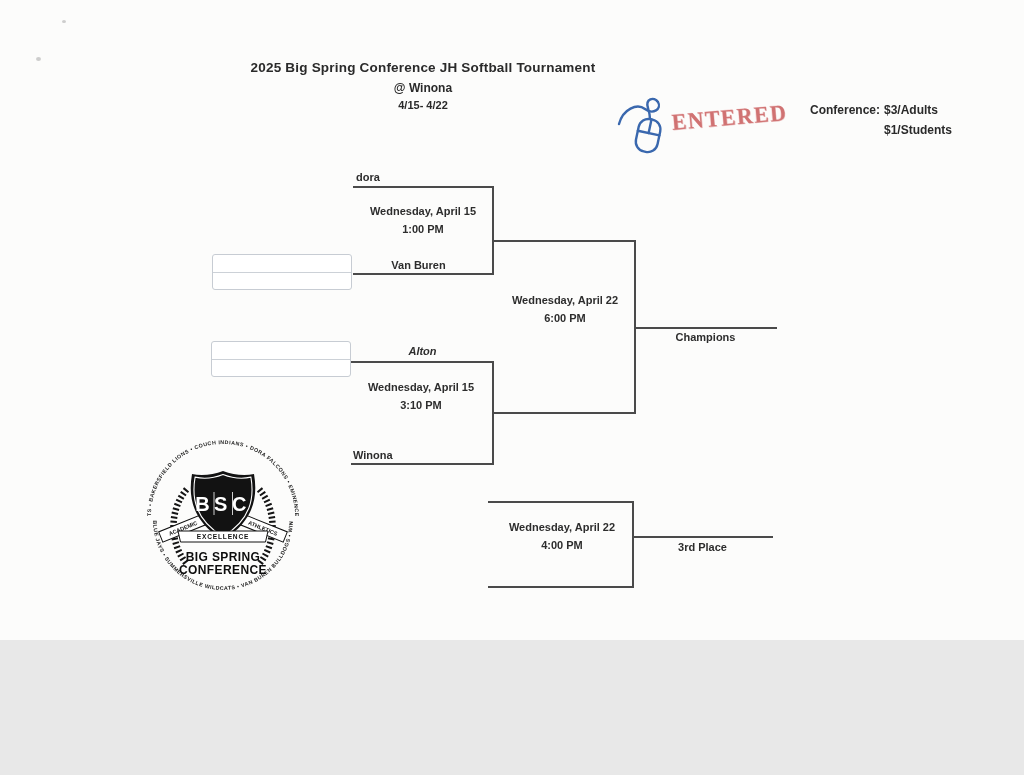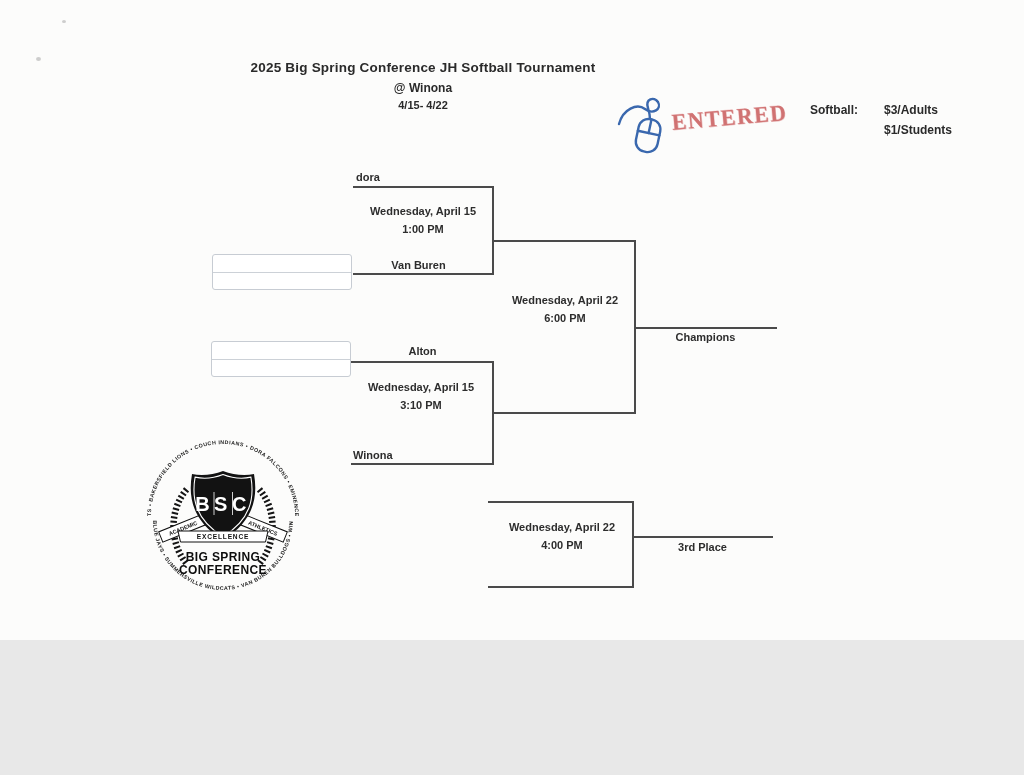--- a/index.html
+++ b/index.html
@@ -55,21 +55,21 @@
         <rect x="21" y="23" width="22" height="33" rx="10" ry="10"></rect>
         <line x1="21" y1="37" x2="43" y2="37"></line>
         <line x1="32" y1="23" x2="32" y2="37"></line>
       </g>
     </g>
   </svg>
 
   <div class="stamp">ENTERED</div>
 
   <div class="admission">
-    <span class="adm-label">Softball:</span>
+    <span class="adm-label">Conference:</span>
     <span class="adm-val1">$3/Adults</span>
     <span class="adm-val2">$1/Students</span>
   </div>
 
   <div class="line" style="left:353px;top:186px;width:141px;height:2px;"></div>
   <div class="line" style="left:353px;top:273px;width:141px;height:2px;"></div>
   <div class="line" style="left:492px;top:186px;width:2px;height:89px;"></div>
   <div class="line" style="left:492px;top:240px;width:144px;height:2px;"></div>
   <div class="line" style="left:351px;top:361px;width:143px;height:2px;"></div>
   <div class="line" style="left:351px;top:463px;width:143px;height:2px;"></div>
@@ -91,21 +91,21 @@
 
   <div class="lbl" style="left:356px;top:171px;">dora</div>
   <div class="lbl ctr" style="left:348px;top:205px;width:150px;">Wednesday, April 15</div>
   <div class="lbl ctr" style="left:348px;top:223px;width:150px;">1:00 PM</div>
   <div class="lbl ctr" style="left:348px;top:259px;width:141px;">Van Buren</div>
 
   <div class="lbl ctr" style="left:494px;top:294px;width:142px;">Wednesday, April 22</div>
   <div class="lbl ctr" style="left:494px;top:312px;width:142px;">6:00 PM</div>
   <div class="lbl ctr" style="left:634px;top:331px;width:143px;">Champions</div>
 
-  <div class="lbl ctr" style="left:351px;top:345px;width:143px;">Alton</div>
+  <div class="lbl ctr" style="left:351px;top:345px;width:143px;font-style:italic;">Alton</div>
   <div class="lbl ctr" style="left:346px;top:381px;width:150px;">Wednesday, April 15</div>
   <div class="lbl ctr" style="left:346px;top:399px;width:150px;">3:10 PM</div>
   <div class="lbl" style="left:353px;top:449px;">Winona</div>
 
   <div class="lbl ctr" style="left:490px;top:521px;width:144px;">Wednesday, April 22</div>
   <div class="lbl ctr" style="left:490px;top:539px;width:144px;">4:00 PM</div>
   <div class="lbl ctr" style="left:632px;top:541px;width:141px;">3rd Place</div>
 
   <svg width="180" height="158" viewBox="0 0 180 158" style="position:absolute;left:133px;top:436px;">
     <defs>

